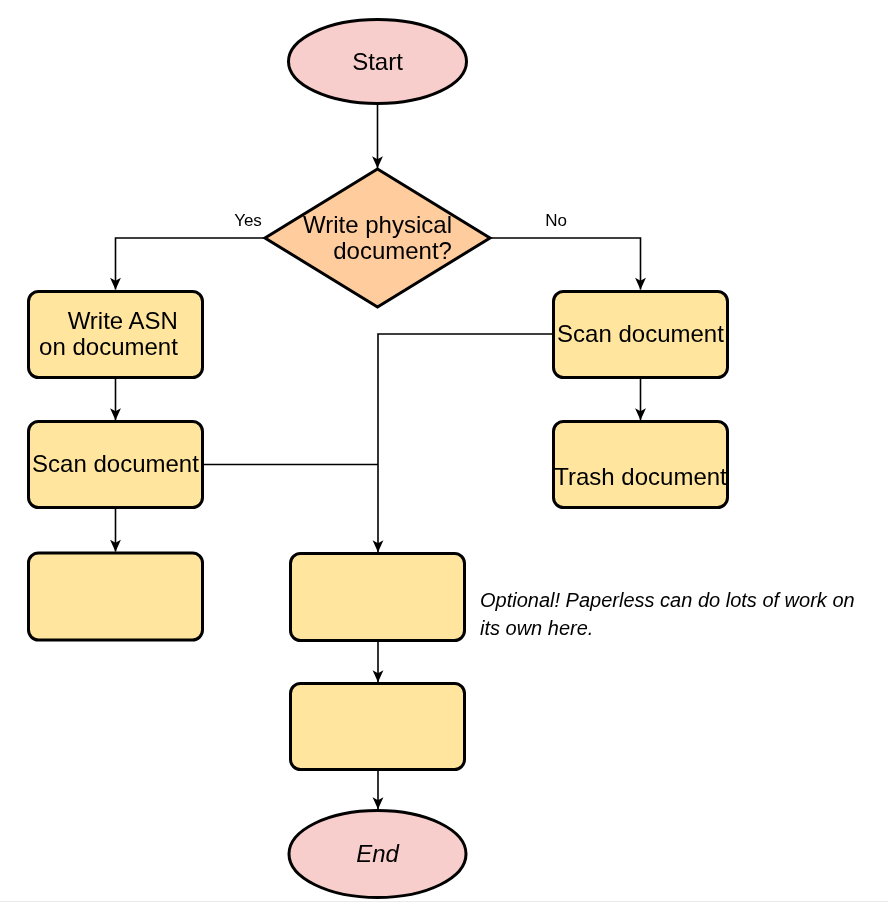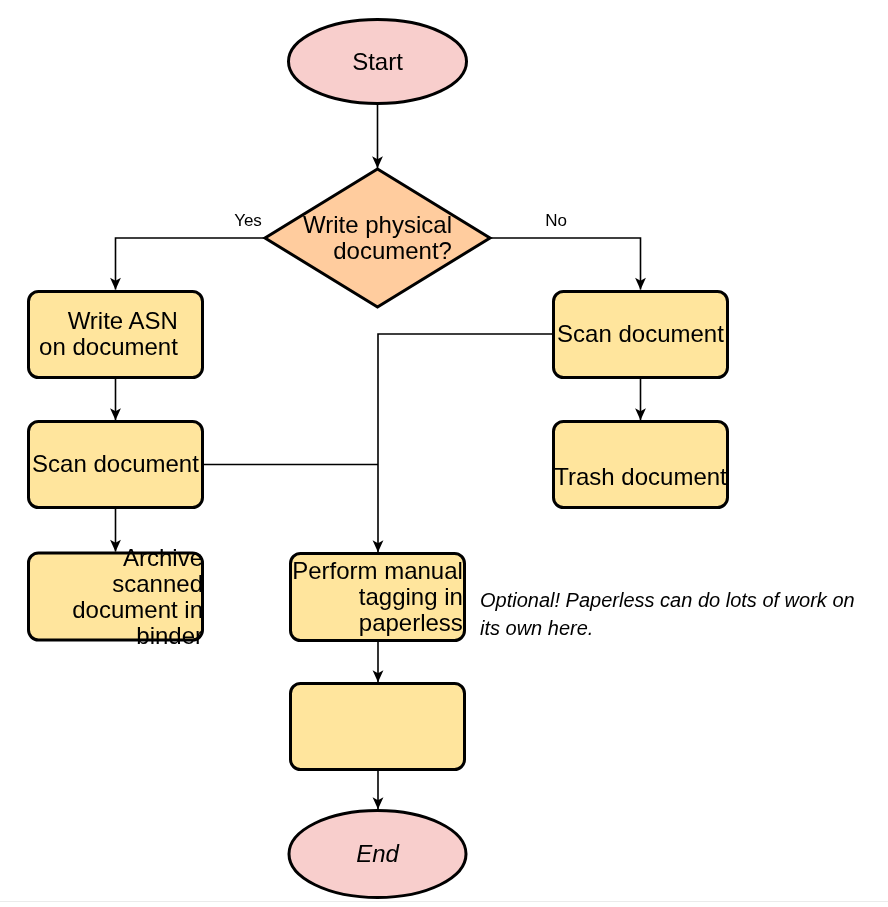--- a/index.html
+++ b/index.html
@@ -112,31 +112,25 @@
   <div class="node-label" style="left:289px; top:19px; width:177px; height:85px;">Start</div>
 
   <div class="node-label" style="left:285px; top:184px; width:185px; height:108px;">Write physical
 document?</div>
 
   <div class="node-label" style="left:28px; top:291px; width:161px; height:86px;">Write ASN
 on document</div>
 
   <div class="node-label" style="left:28px; top:421px; width:175px; height:86px;">Scan document</div>
 
-  <div class="node-label" style="left:28px; top:553px; width:175px; height:87px;">Archive scanned
-document in
-binder</div>
 
   <div class="node-label" style="left:553px; top:291px; width:175px; height:86px;">Scan document</div>
 
   <div class="node-label" style="left:553px; top:434px; width:175px; height:86px;">Trash document</div>
 
-  <div class="node-label" style="left:290px; top:553px; width:175px; height:87px;">Perform manual
-tagging in
-paperless</div>
 
 
   <div class="node-label" style="left:289px; top:811px; width:177px; height:86px;font-style:italic;">End</div>
 
   <div class="edge-label" style="left:228px; top:221px;">Yes</div>
 
   <div class="edge-label" style="left:536px; top:221px;">No</div>
 
   <div class="annotation">Optional! Paperless can do lots of work on
 its own here.</div>

